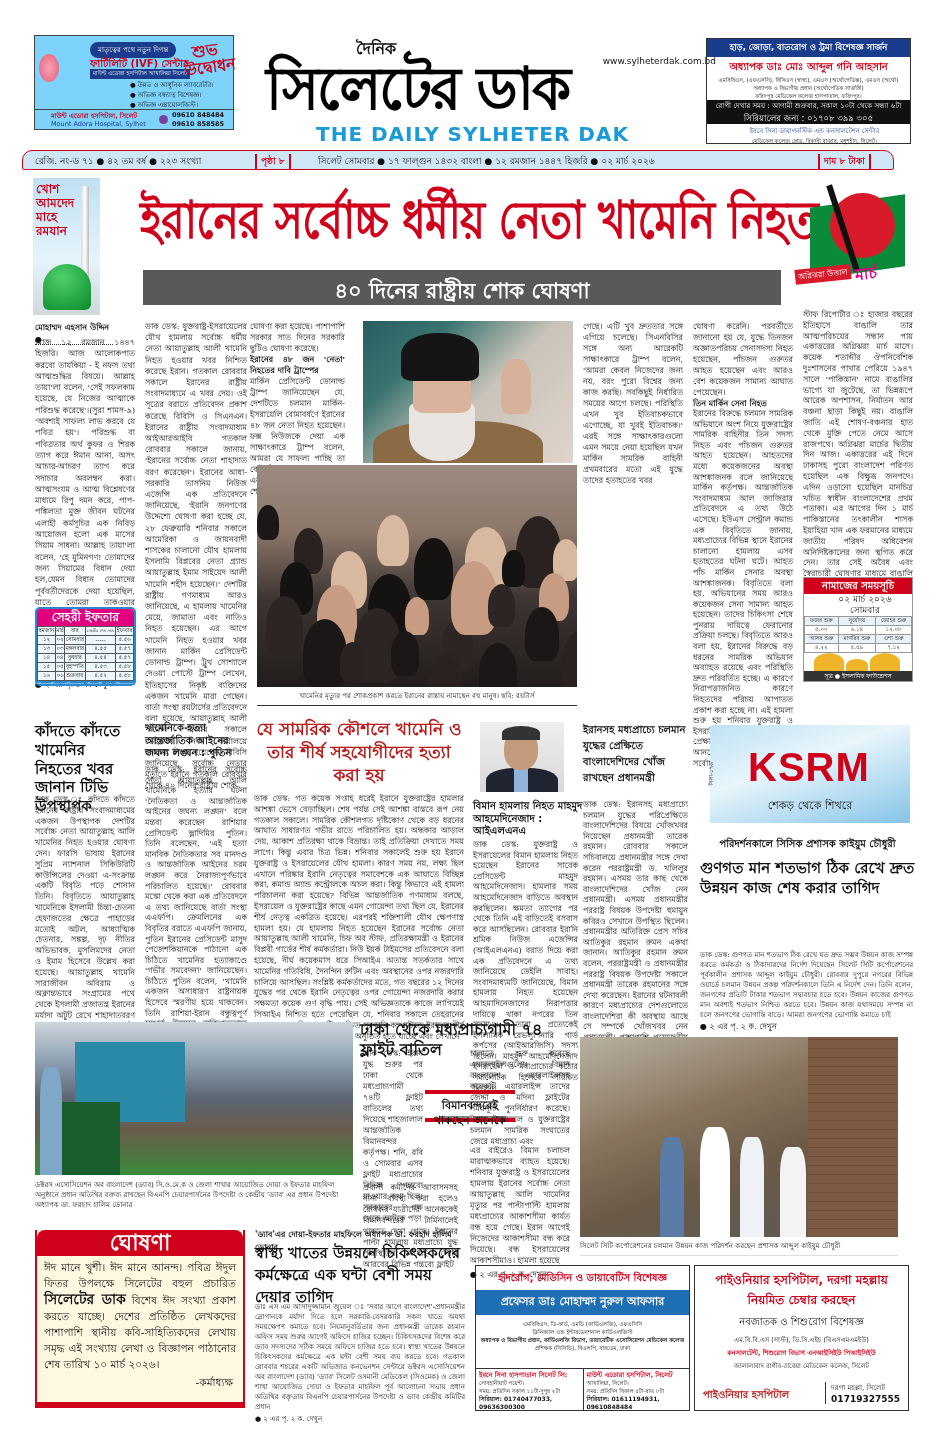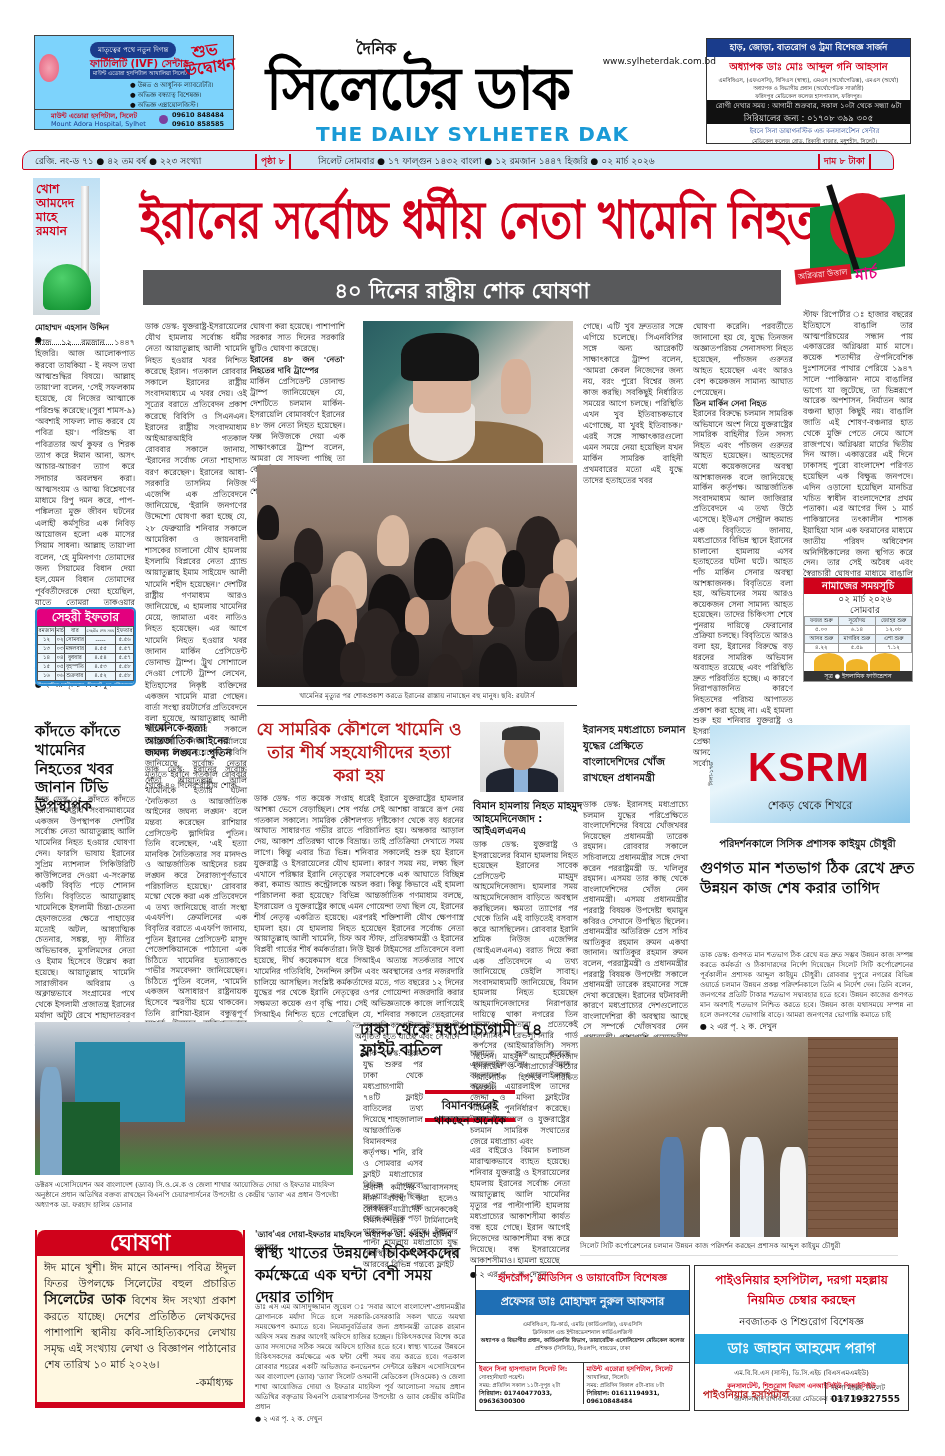--- a/index.html
+++ b/index.html
@@ -146,21 +146,21 @@
   #ghoshona .ftbar { position:absolute; left:0; right:0; bottom:0; height:4px; background:#d0021b; }
 
   #h-health-kicker { left: 255px; top: 1228px; width: 210px; font-size: 8px; font-weight:bold; }
   #h-health { left: 255px; top: 1243px; width: 215px; font-size: 15px; line-height: 1.45; }
   #h-health-text { left: 255px; top: 1302px; width: 210px; font-size:7px; line-height:10px; }
 
   #ad-cardio { left: 475px; top: 1265px; width: 215px; height: 146px; border: 1px solid #333; }
   #ad-cardio .t1 { color:#d0021b; font-weight:bold; font-size:10px; text-align:center; margin-top:4px; }
   #ad-cardio .t2 { background:#1f6fb5; color:#fff; font-weight:bold; font-size:11px; text-align:center; margin-top:3px; padding:3px 0; }
   #ad-cardio .t3 { font-size:5.5px; text-align:center; line-height:8px; margin-top:5px; }
-  #ad-cardio .bottom { position:absolute; left:0; right:0; bottom:6px; height:42px; border-top:1px solid #333; display:flex; }
+  #ad-cardio .bottom { position:absolute; left:0; right:0; bottom:0; height:42px; border-top:1px solid #333; display:flex; }
   #ad-cardio .half { width:50%; padding:2px 3px; font-size:5.5px; line-height:8px; }
   #ad-cardio .half + .half { border-left:1px solid #333; }
   #ad-cardio .half .ttl { color:#d0021b; font-weight:bold; font-size:6.5px; }
   #ad-cardio .half .ph { font-weight:bold; font-size:6px; }
 
   #ad-pioneer { left: 694px; top: 1265px; width: 215px; height: 146px; border: 1px solid #333; }
   #ad-pioneer .t1 { color:#d0021b; font-size:12px; text-align:center; margin-top:5px; font-weight:bold; }
   #ad-pioneer .t2 { font-size:10px; text-align:center; margin-top:3px; }
   #ad-pioneer .t3 { background:#29abe2; color:#fff; font-weight:bold; font-size:14px; text-align:center; margin-top:3px; padding:3px 0; }
   #ad-pioneer .t4 { font-size:6.5px; text-align:center; margin-top:4px; }
@@ -492,21 +492,20 @@
       <div>আখালিয়া, সিলেট।</div>
       <div>সময়: প্রতিদিন বিকাল ৫টা-রাত ৮টা</div>
       <div class="ph">সিরিয়াল: 01611194931, 09610848484</div>
     </div>
   </div>
 </div>
 
 <div id="ad-pioneer" class="abs">
   <div class="t1">পাইওনিয়ার হসপিটাল, দরগা মহল্লায় নিয়মিত চেম্বার করছেন</div>
   <div class="t2">নবজাতক ও শিশুরোগ বিশেষজ্ঞ</div>
-  <div class="t3">ডাঃ জাহান আহমেদ পরাগ</div>
   <div class="t4">এম.বি.বি.এস (সাস্ট), ডি.সি.এইচ (বিএসএমএমইউ)</div>
   <div class="t5">কনসালটেন্ট, শিশুরোগ বিভাগ এনআইসিইউ পিআইসিইউ</div>
   <div class="t6">জালালাবাদ রাগীব-রাবেয়া মেডিকেল কলেজ, সিলেট</div>
   <div class="brand">পাইওনিয়ার হসপিটাল</div>
   <div class="addr">
     <span>দরগা মহল্লা, সিলেট</span>
     <b>01719327555</b>
   </div>
 </div>
 

